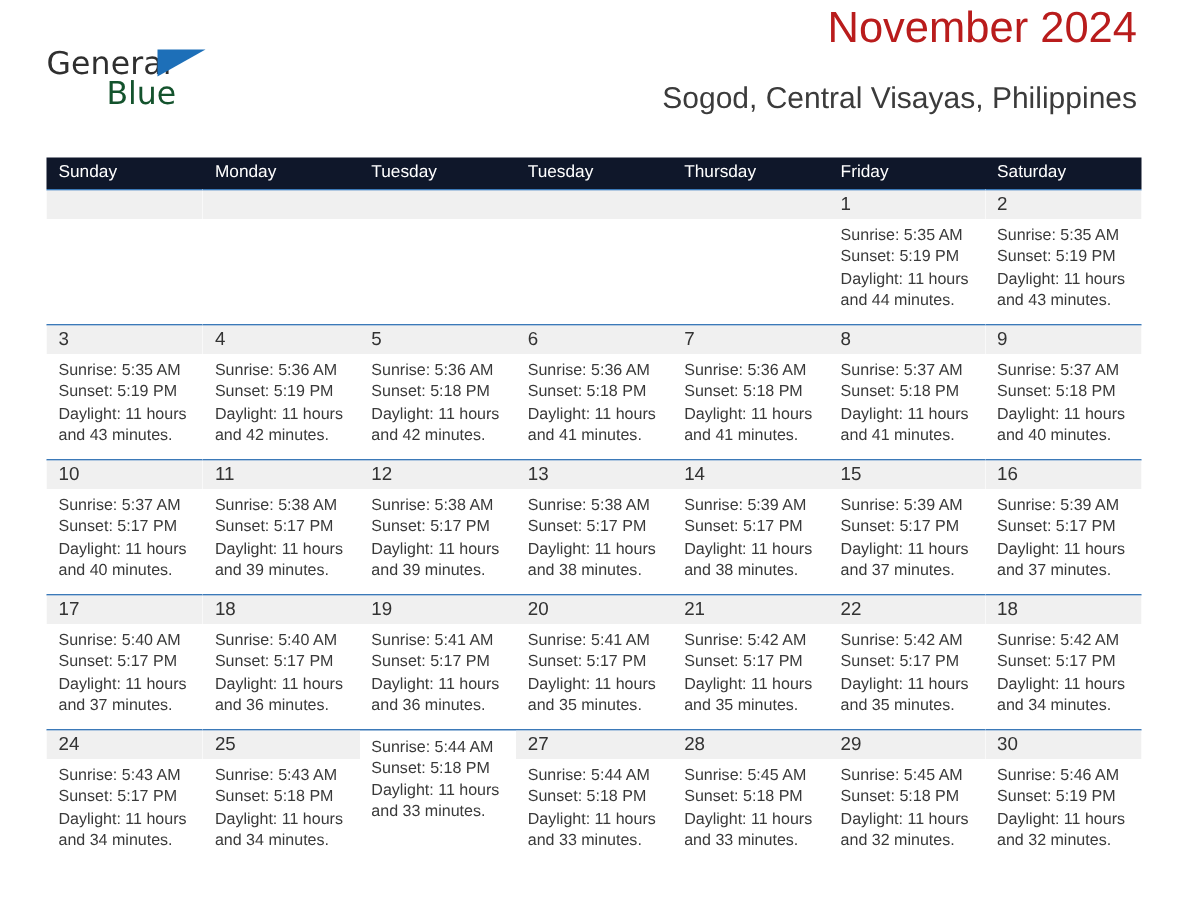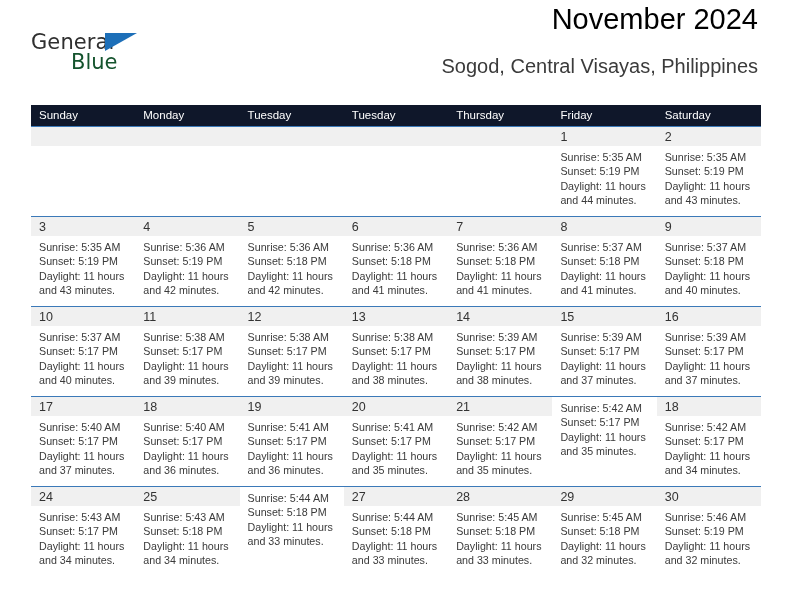--- a/index.html
+++ b/index.html
@@ -70,21 +70,21 @@
   }
 
   .titles {
     text-align: right;
     flex: 0 0 auto;
     padding-top: 2px;
   }
   .month-title {
     font-size: 29px;
     font-weight: 400;
-    color: #000000;
+    color: #b91c1c;
     line-height: 34px;
     white-space: nowrap;
   }
   .location {
     font-size: 20px;
     font-weight: 400;
     color: #3b3b3b;
     line-height: 20px;
     margin-top: 20px;
     white-space: nowrap;
@@ -388,20 +388,21 @@
           <div class="cell">
             <div class="daynum-band"><span class="daynum">21</span></div>
             <div class="cell-body">
               <div class="cell-line">Sunrise: 5:42 AM</div>
               <div class="cell-line">Sunset: 5:17 PM</div>
               <div class="cell-line">Daylight: 11 hours</div>
               <div class="cell-line">and 35 minutes.</div>
             </div>
           </div>
           <div class="cell">
+            <div class="daynum-band"><span class="daynum">22</span></div>
             <div class="cell-body">
               <div class="cell-line">Sunrise: 5:42 AM</div>
               <div class="cell-line">Sunset: 5:17 PM</div>
               <div class="cell-line">Daylight: 11 hours</div>
               <div class="cell-line">and 35 minutes.</div>
             </div>
           </div>
           <div class="cell">
             <div class="daynum-band"><span class="daynum">18</span></div>
             <div class="cell-body">

